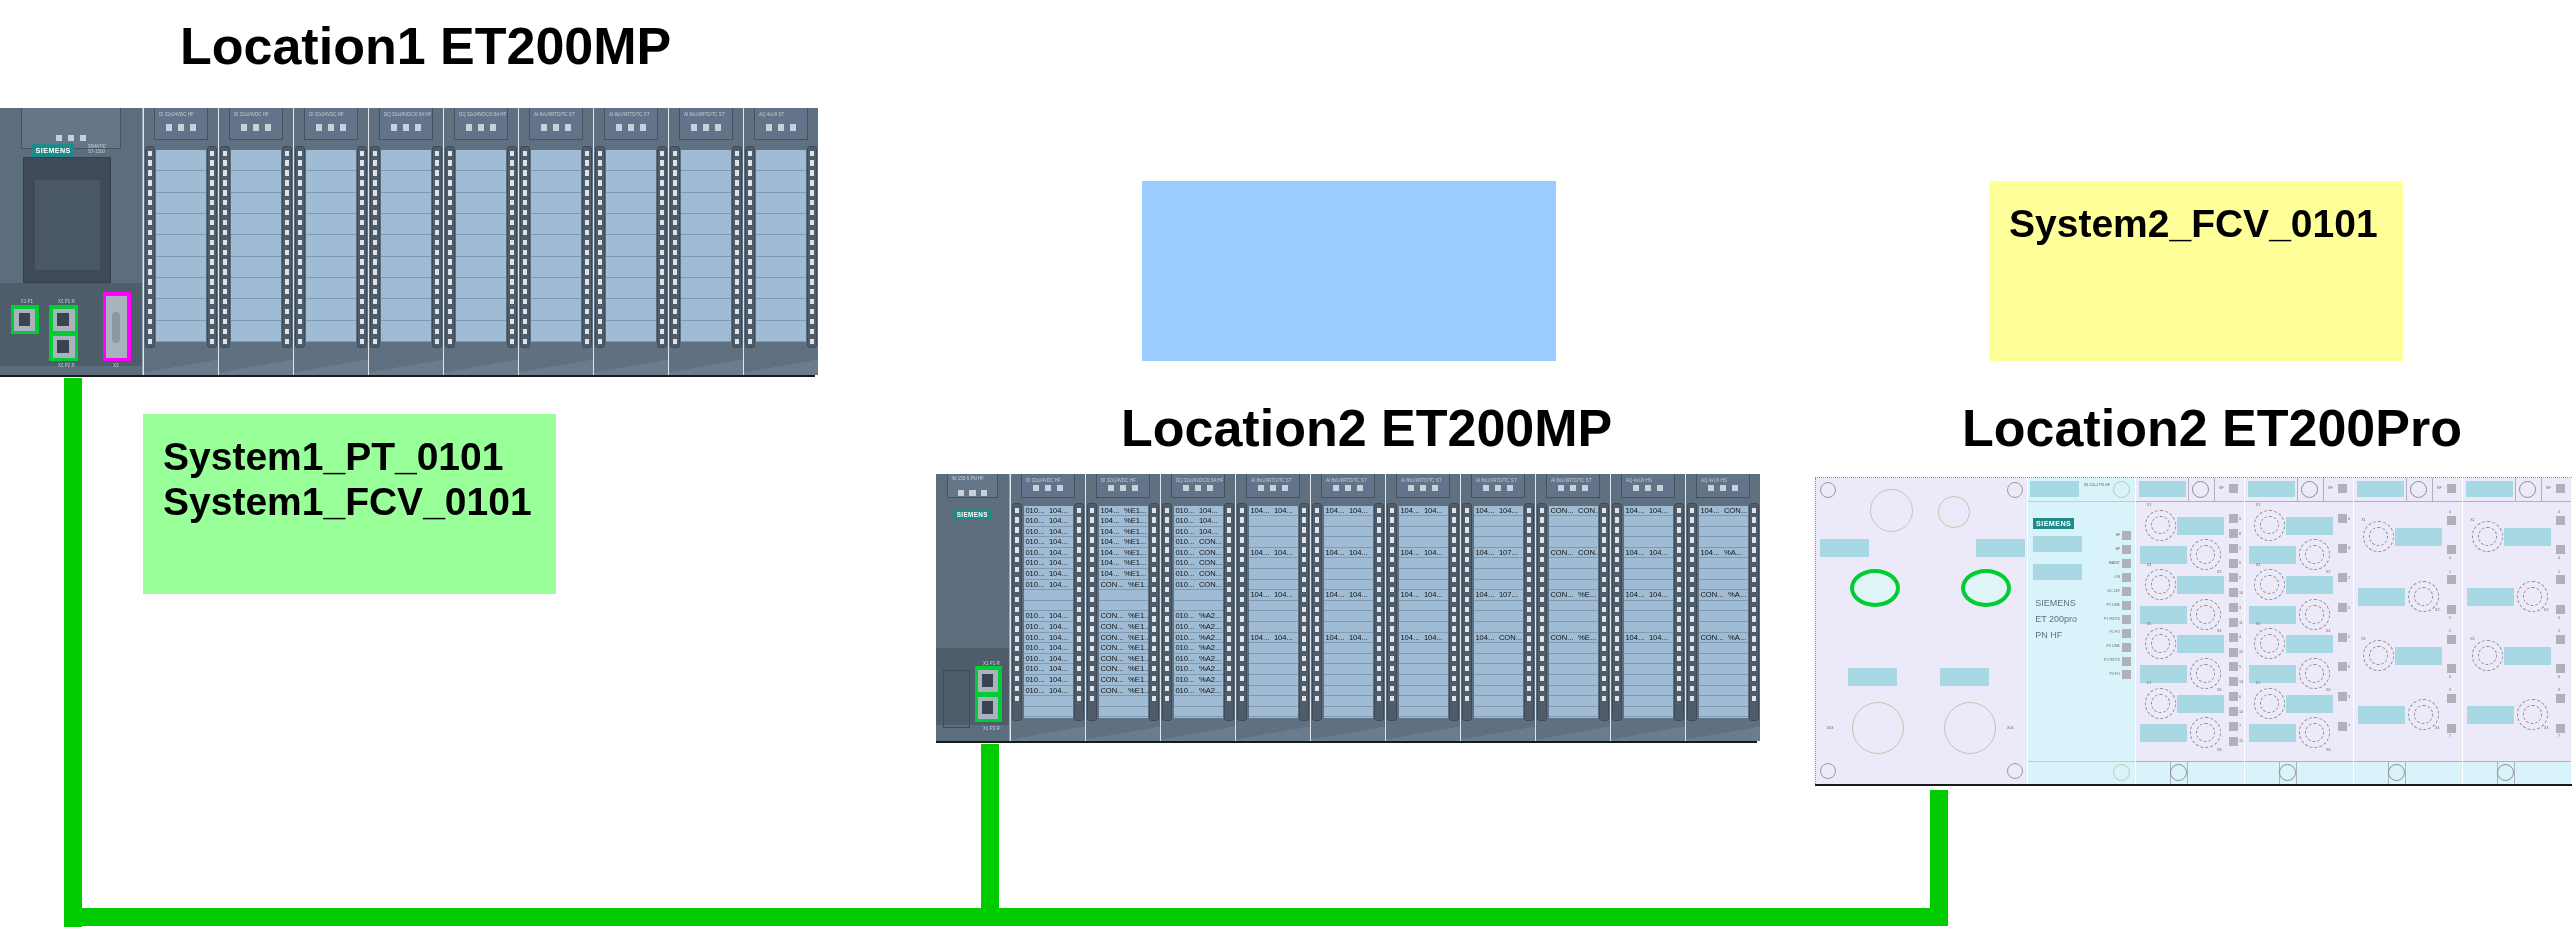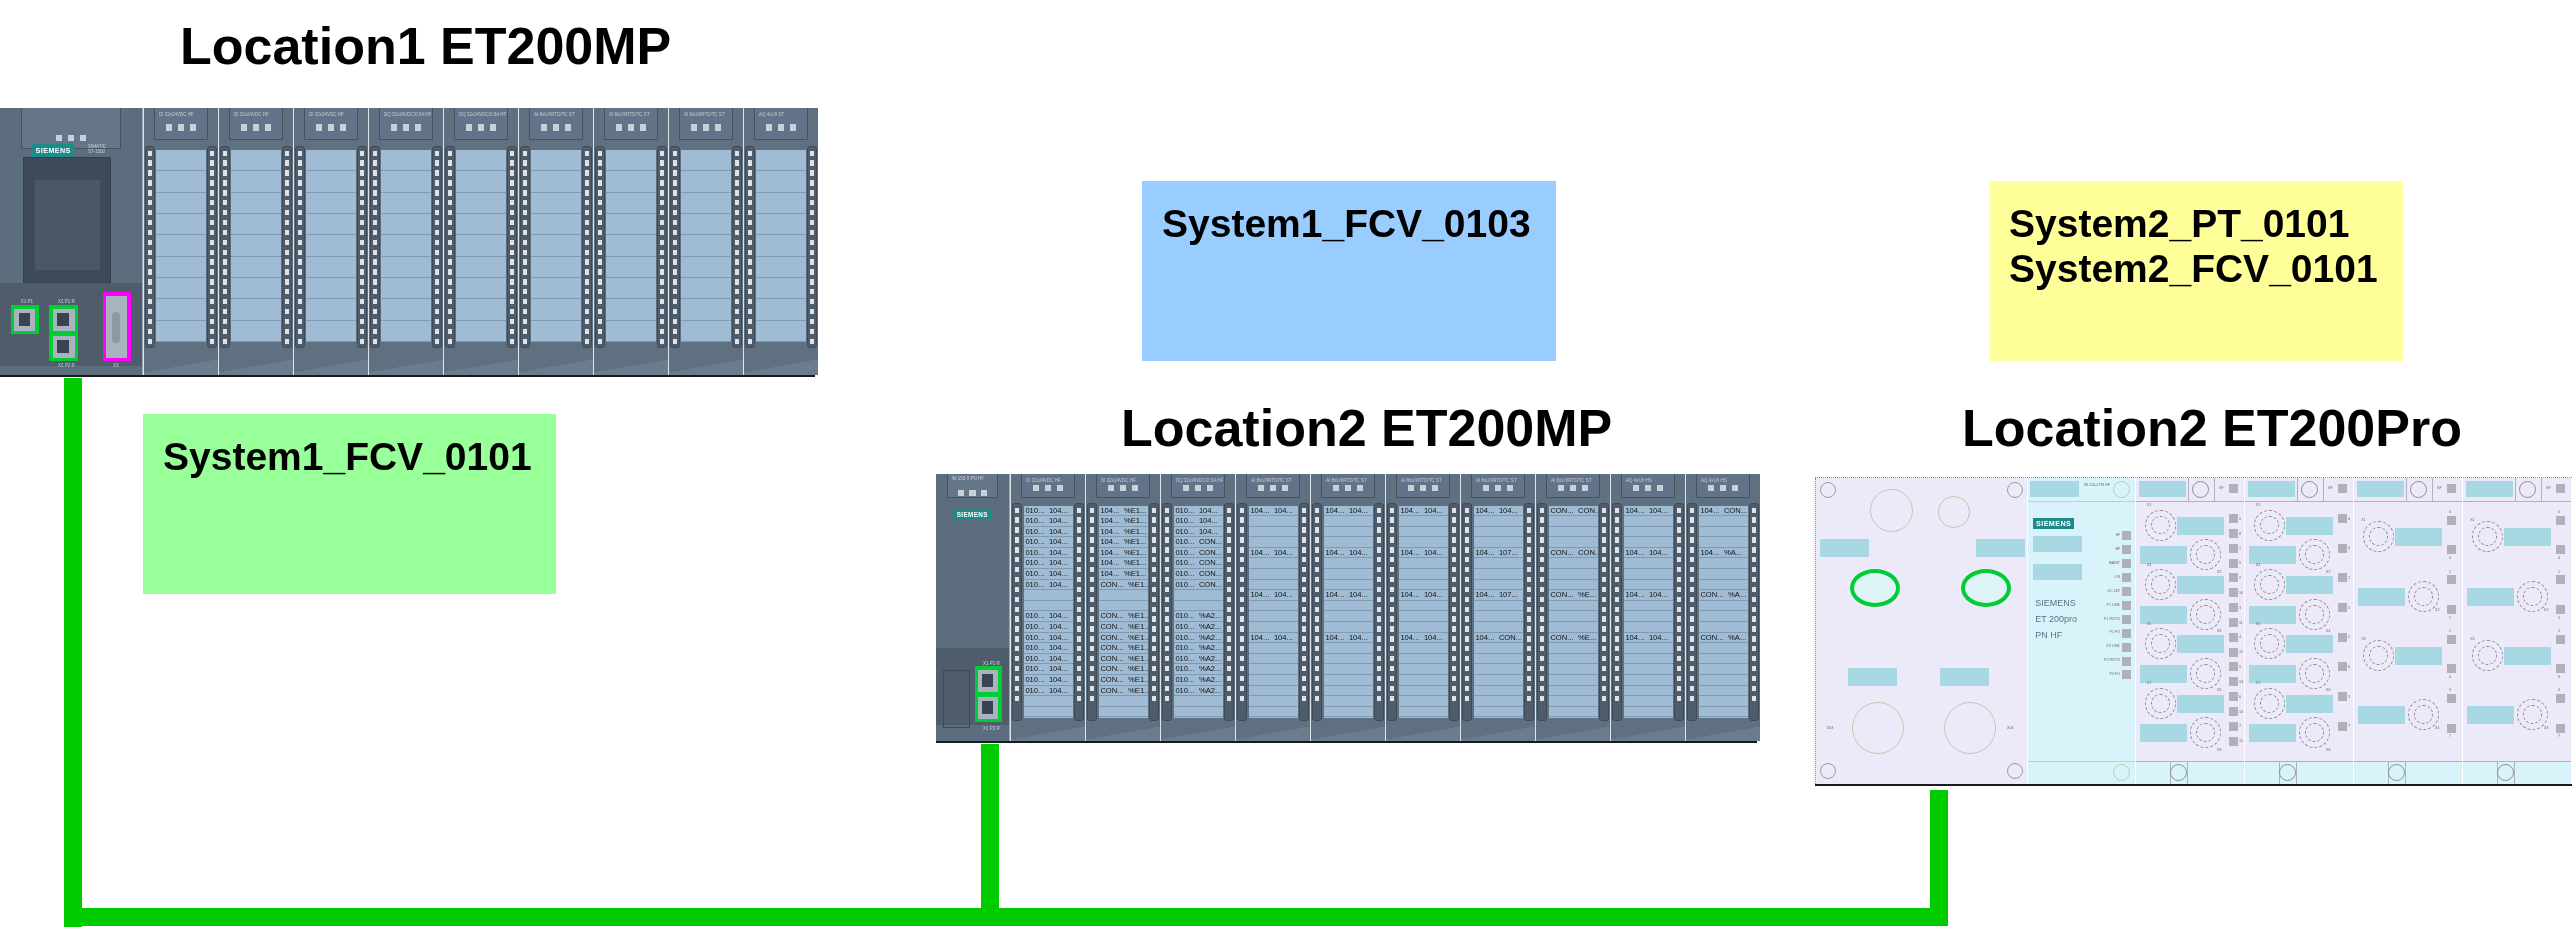--- a/index.html
+++ b/index.html
@@ -54,27 +54,26 @@
   .prolbl { position: absolute; font-size: 3.6px; color: #666; white-space: nowrap; }
 </style>
 </head>
 <body>
 
 <div class="title" style="left:180px; top:20px;">Location1 ET200MP</div>
 <div class="title" style="left:1121px; top:402px;">Location2 ET200MP</div>
 <div class="title" style="left:1962px; top:402px;">Location2 ET200Pro</div>
 
 <div class="tagbox" style="left:143px; top:414px; width:413px; height:180px; background:#99ff99;">
+  <span class="tag">System1_PT_0101</span>
   <span class="tag">System1_FCV_0101</span>
 </div>
 <div class="tagbox" style="left:1142px; top:181px; width:414px; height:180px; background:#99ccff;">
-  <span class="tag">System1_FCV_0103</span>
 </div>
 <div class="tagbox" style="left:1989px; top:181px; width:414px; height:180px; background:#ffff99;">
-  <span class="tag">System2_PT_0101</span>
   <span class="tag">System2_FCV_0101</span>
 </div>
 
 <div class="net" style="left:64px; top:378px; width:18px; height:549px;"></div>
 <div class="net" style="left:64px; top:908px; width:1884px; height:18px;"></div>
 <div class="net" style="left:981px; top:744px; width:18px; height:174px;"></div>
 <div class="net" style="left:1930px; top:790px; width:18px; height:128px;"></div>
 
 <div class="rack" id="rack1" style="left:0px; top:108px; width:815px; height:269px;">
   <div class="headmod" style="width:143px; height:100%;">

